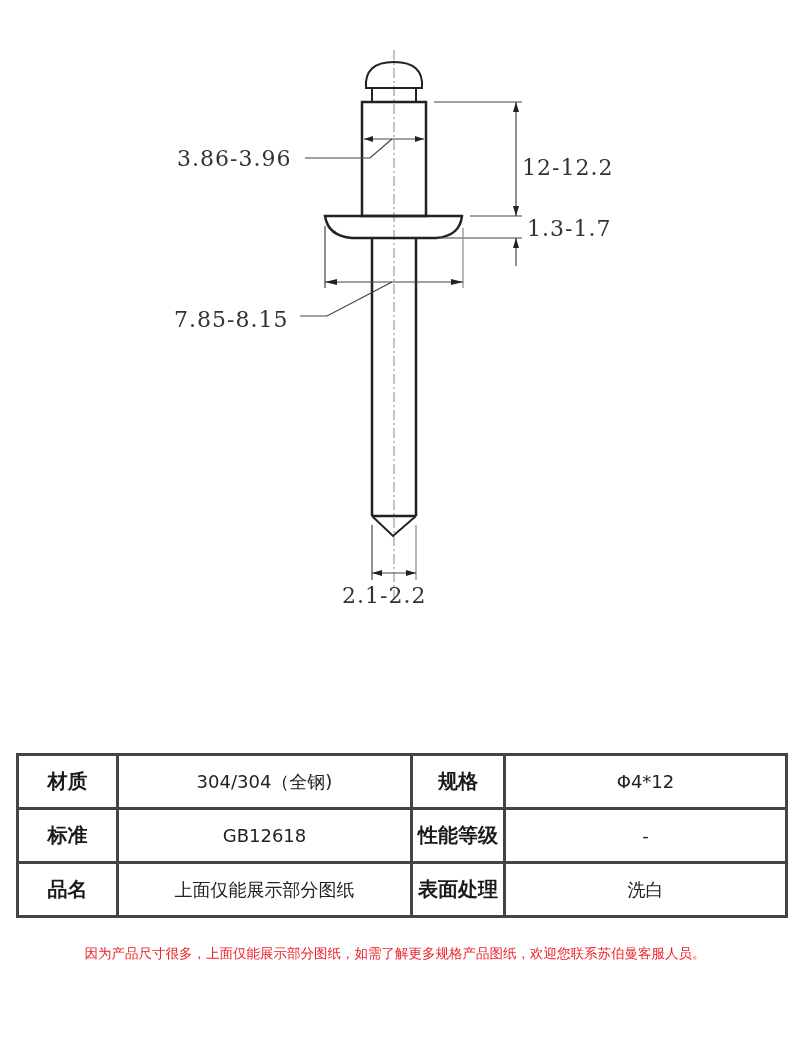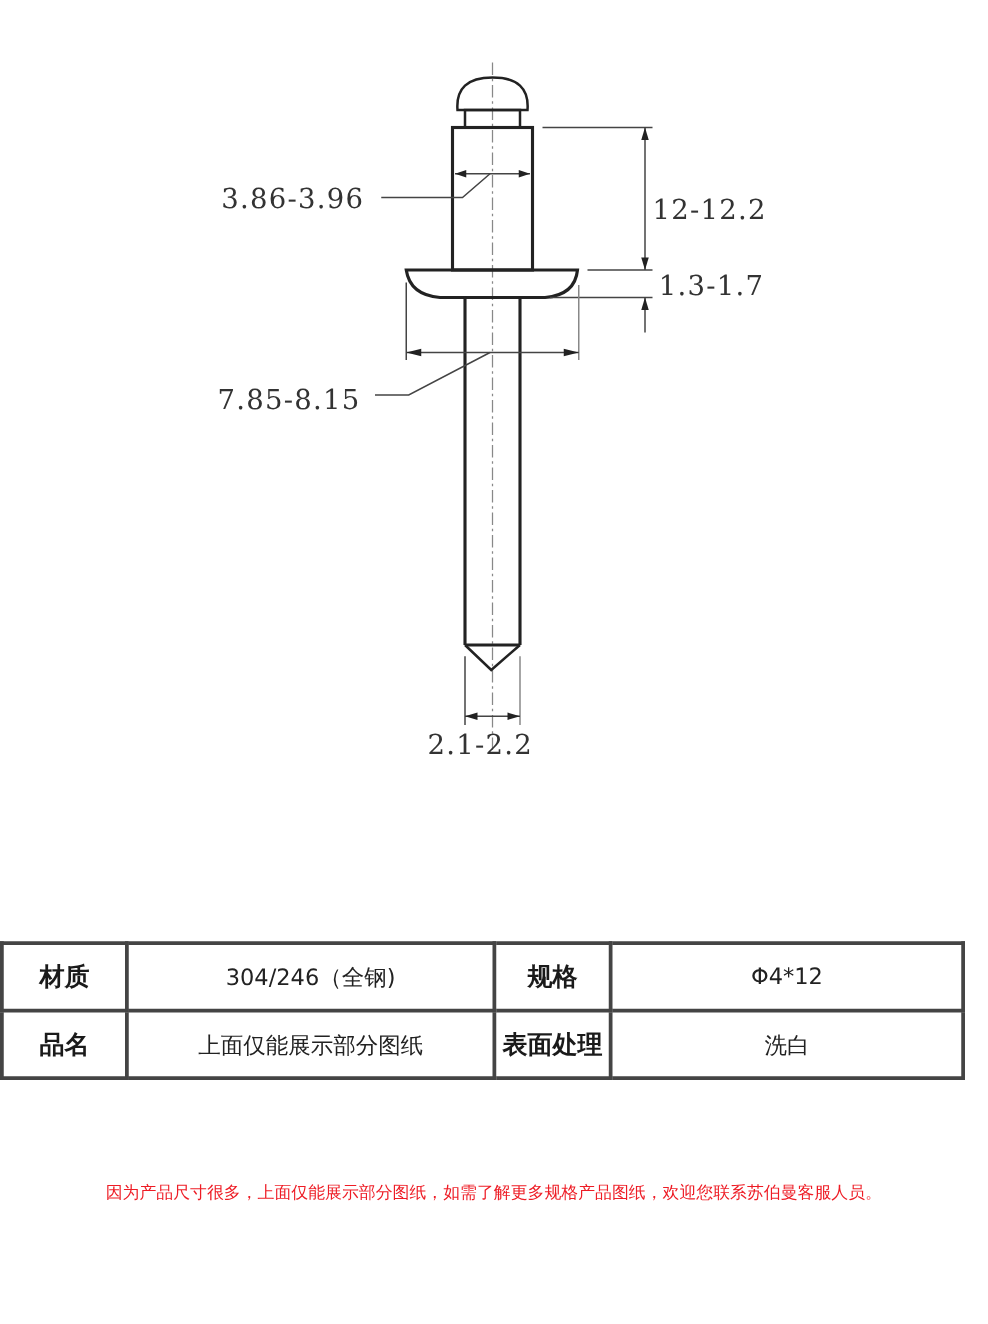--- a/index.html
+++ b/index.html
@@ -28,21 +28,21 @@
       top: 0;
     }
     .dim-label {
       font-family: "DejaVu Serif", "Liberation Serif", serif;
       font-size: 22px;
       fill: #333333;
       letter-spacing: 1px;
     }
     .spec-table {
       position: absolute;
-      left: 0;
+      left: 16px;
       top: 753px;
       width: 769px;
       border-collapse: collapse;
       table-layout: fixed;
     }
     .spec-table td {
       border: 3px solid #444444;
       height: 51px;
       text-align: center;
       vertical-align: middle;
@@ -131,23 +131,29 @@
 <table class="spec-table">
   <colgroup>
     <col style="width:100px">
     <col style="width:294px">
     <col style="width:93px">
     <col style="width:282px">
   </colgroup>
   <tbody>
       <tr>
     <td class="label">材质</td>
-    <td class="value">304/246（全钢)</td>
+    <td class="value">304/304（全钢)</td>
     <td class="label">规格</td>
     <td class="value">Φ4*12</td>
+  </tr>
+  <tr>
+    <td class="label">标准</td>
+    <td class="value">GB12618</td>
+    <td class="label">性能等级</td>
+    <td class="value">-</td>
   </tr>
   <tr>
     <td class="label">品名</td>
     <td class="value">上面仅能展示部分图纸</td>
     <td class="label">表面处理</td>
     <td class="value">洗白</td>
   </tr>
 </tbody>
   </table>
 

